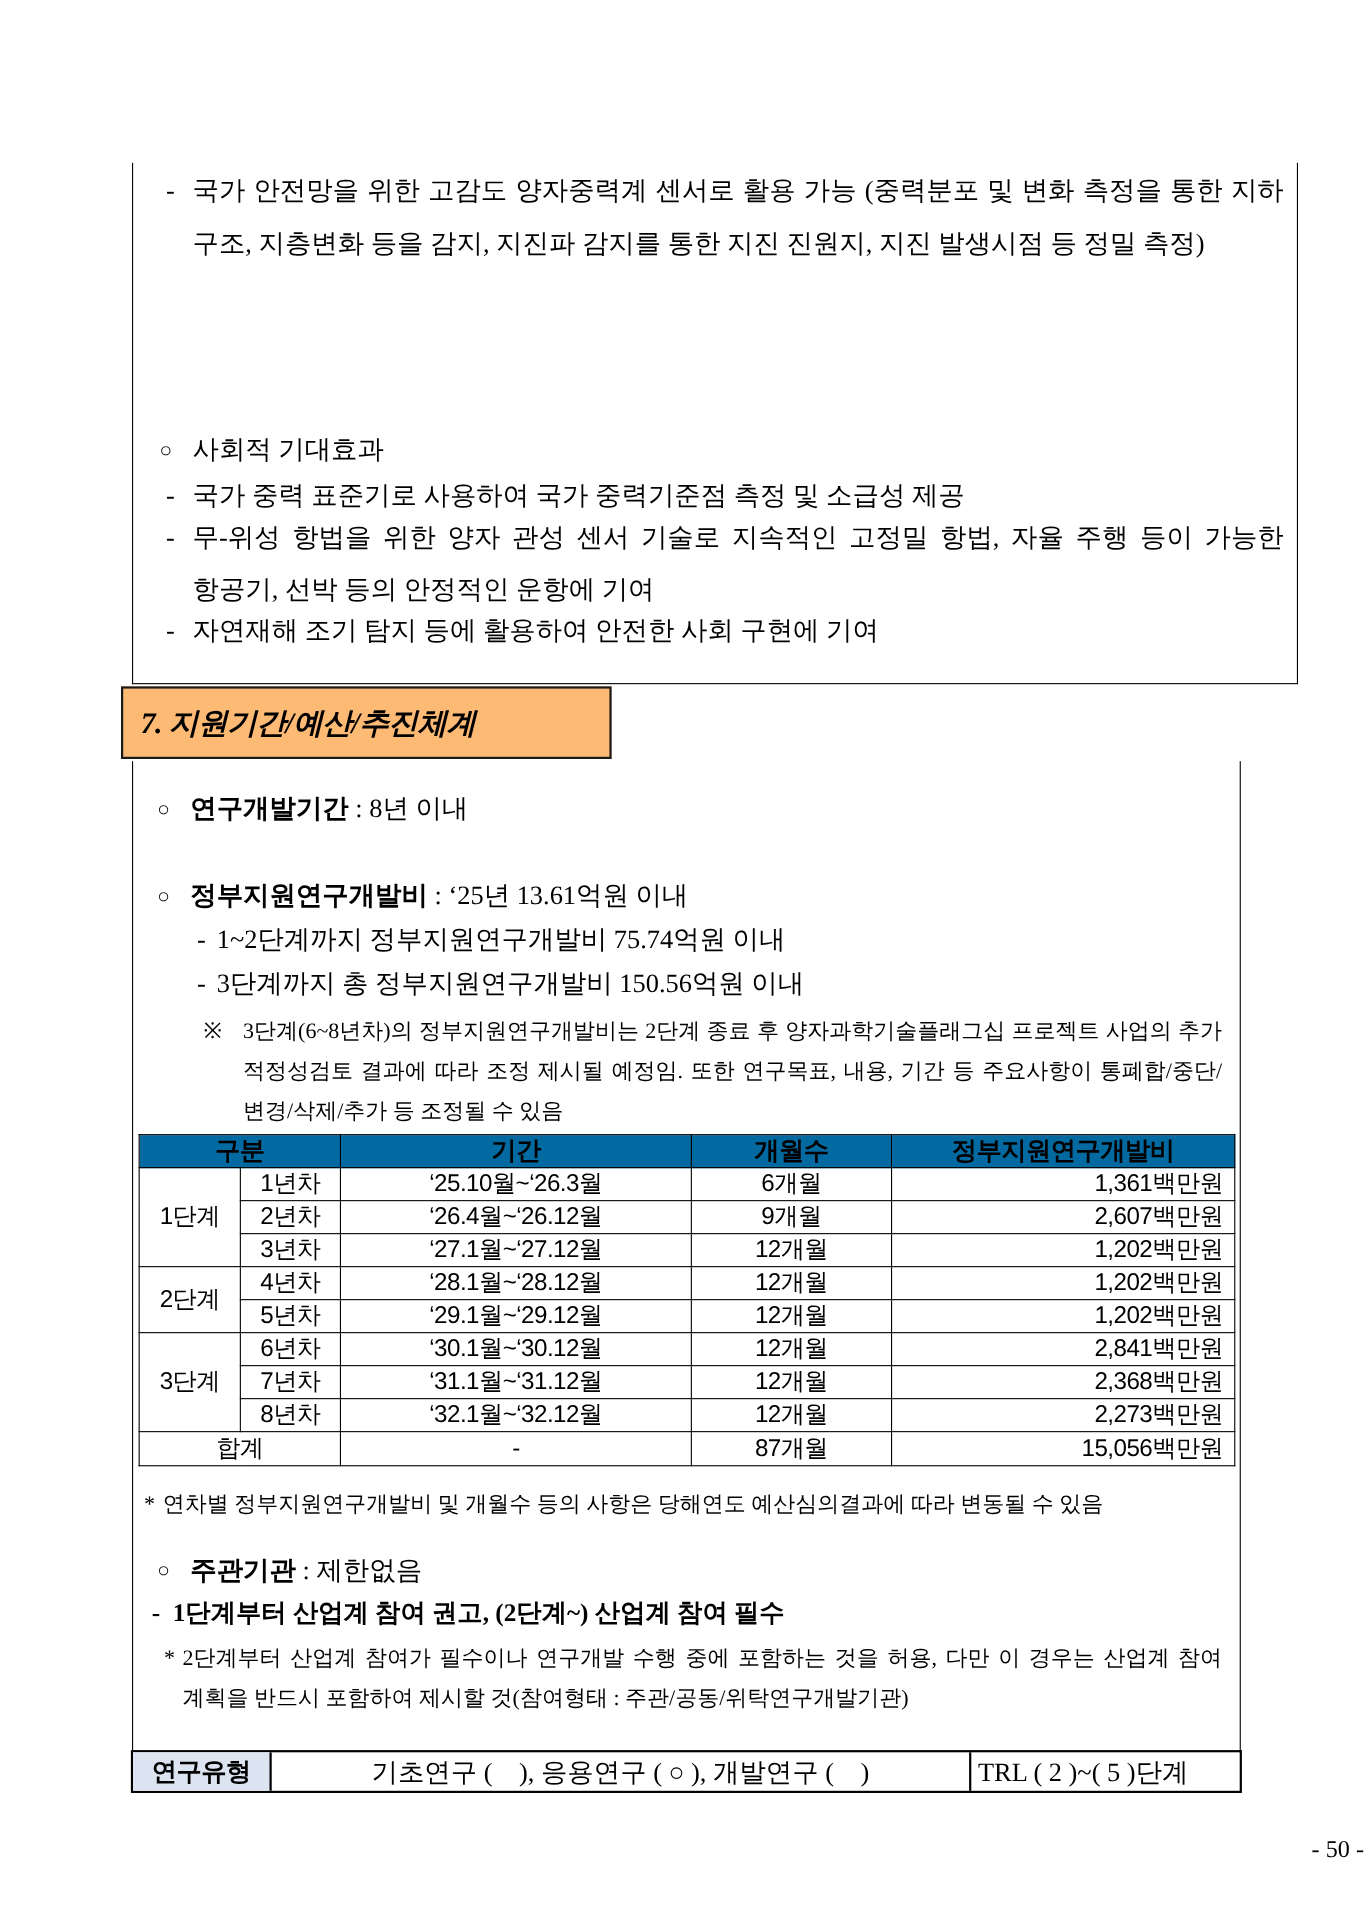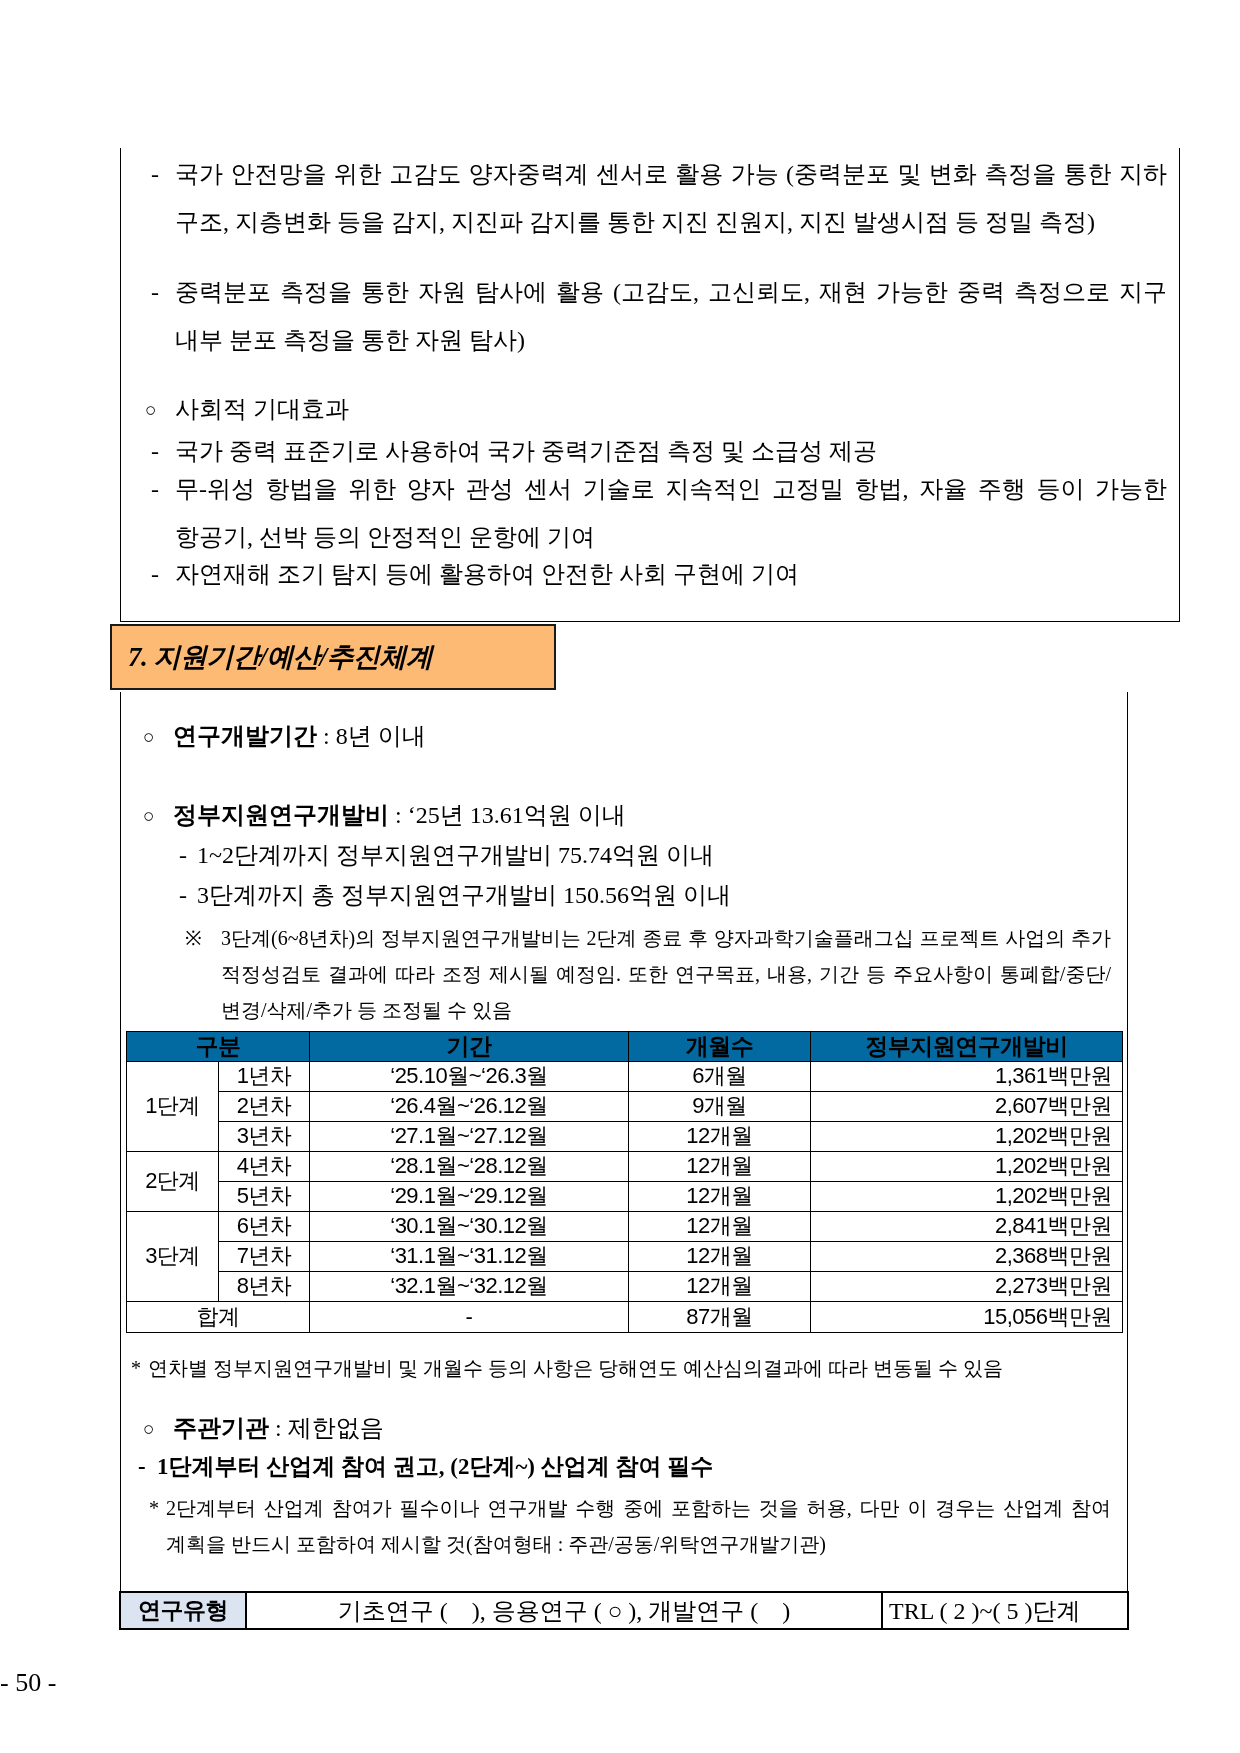--- a/index.html
+++ b/index.html
@@ -60,33 +60,30 @@
     width:124px;border-right:2px solid #000;display:flex;align-items:center;justify-content:center;
     font-weight:bold;letter-spacing:-0.5px;
   }
   .rt-opts{
     flex:1;display:flex;align-items:center;justify-content:center;white-space:pre;font-size:24px;text-align:center;
   }
   .rt-trl{
     width:238px;border-left:2px solid #000;display:flex;align-items:center;
     padding-left:6px;font-size:24px;white-space:pre;
   }
-  .page-number{left:0;top:1668px;width:100%;text-align:left;font-size:26px;}
+  .page-number{left:0;top:1668px;width:100%;text-align:right;font-size:22px;}
 </style>
 </head>
 <body>
 
 <div>
 
   <section class="abs top-box">
     <p class="par dash" style="left:30px;right:12px;top:2px;">
       <span class="mk">-</span><span>국가 안전망을 위한 고감도 양자중력계 센서로 활용 가능 (중력분포 및 변화 측정을 통한 지하 구조, 지층변화 등을 감지, 지진파 감지를 통한 지진 진원지, 지진 발생시점 등 정밀 측정)</span>
-    </p>
-    <p class="par dash" style="left:30px;right:12px;top:120px;">
-      <span class="mk">-</span><span>중력분포 측정을 통한 자원 탐사에 활용 (고감도, 고신뢰도, 재현 가능한 중력 측정으로 지구 내부 분포 측정을 통한 자원 탐사)</span>
     </p>
     <p class="par circ" style="left:24px;right:12px;top:237px;">
       <span class="mk">○</span><span>사회적 기대효과</span>
     </p>
     <p class="par dash" style="left:30px;right:12px;top:279px;">
       <span class="mk">-</span><span>국가 중력 표준기로 사용하여 국가 중력기준점 측정 및 소급성 제공</span>
     </p>
     <p class="par dash" style="left:30px;right:12px;top:317px;">
       <span class="mk">-</span><span>무-위성 항법을 위한 양자 관성 센서 기술로 지속적인 고정밀 항법, 자율 주행 등이 가능한 항공기, 선박 등의 안정적인 운항에 기여</span>
     </p>

